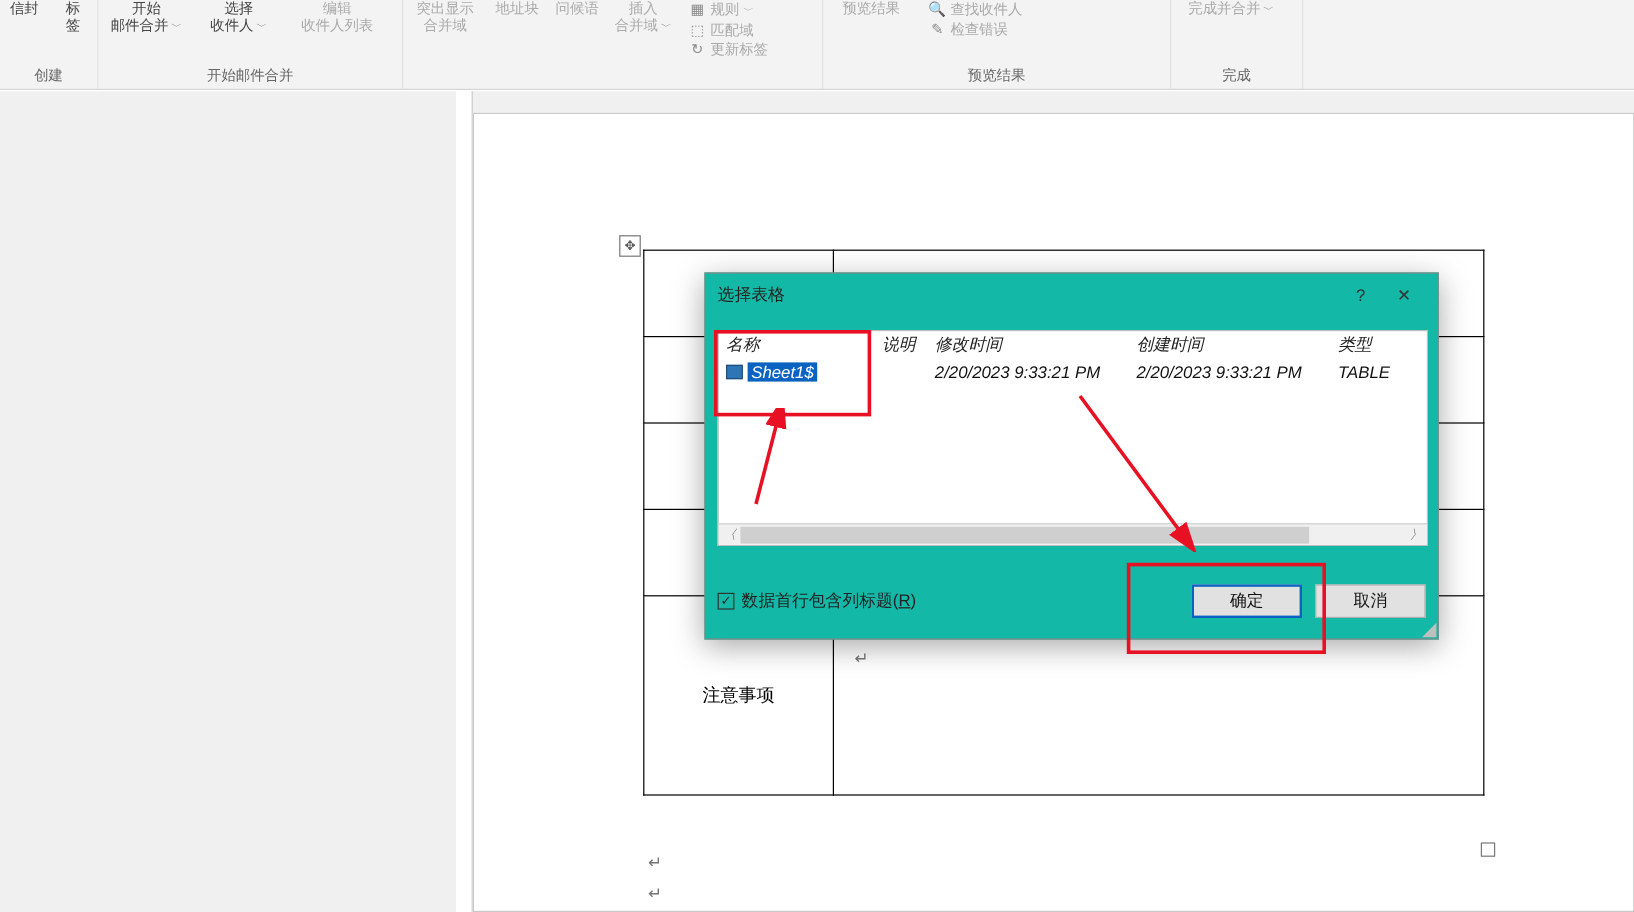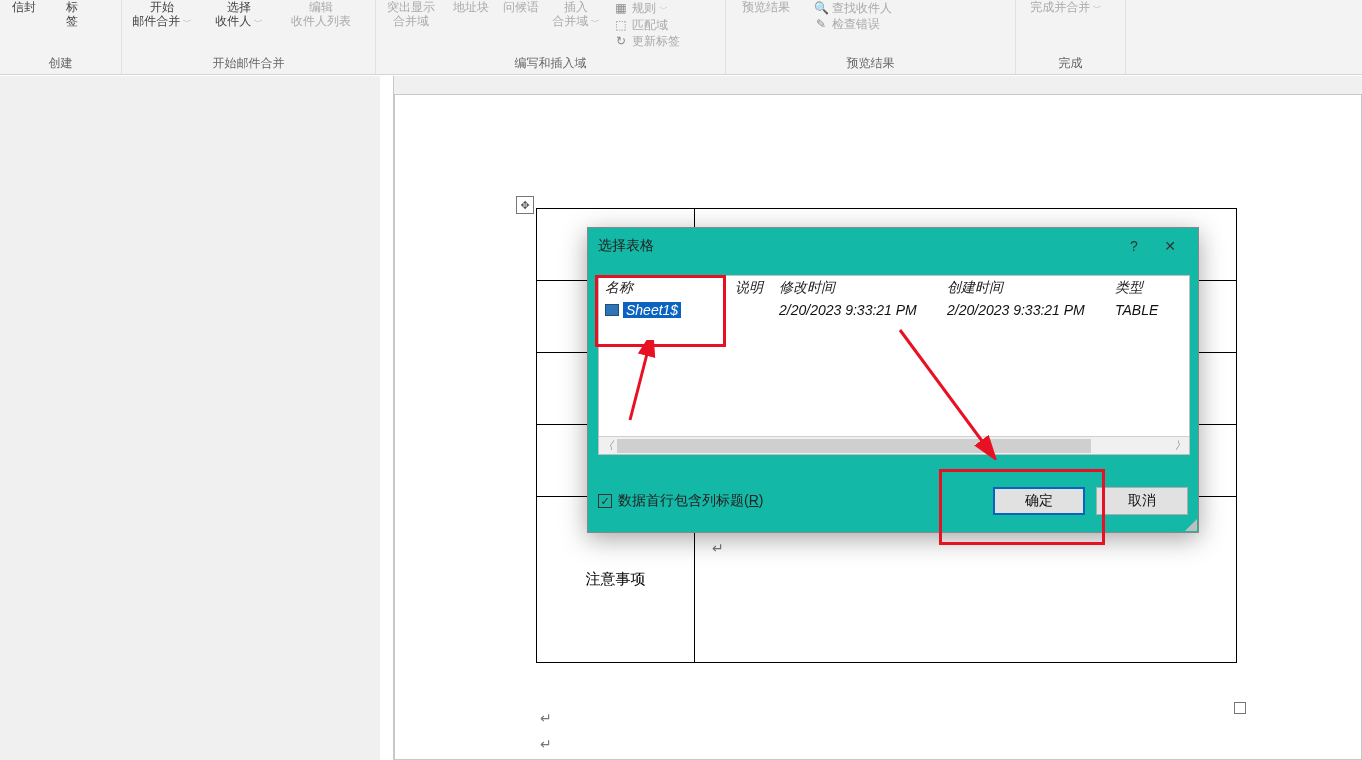--- a/index.html
+++ b/index.html
@@ -73,21 +73,21 @@
 
   
   .left-gutter { position:absolute; left:380px; top:76px; width:14px; bottom:0; background:#fff; border-right:1px solid #c8c8c8; }
 </style>
 </head>
 <body>
 
 <div class="ribbon">
   <div class="ribbon-groups">
 
-    <div class="r-group" style="width:122px">
+    <div class="r-group" style="width:82px">
       <div class="items">
         <div class="r-item" style="width:48px">
           <span>信封</span>
         </div>
         <div class="r-item" style="width:48px;white-space:pre">
           <span>标
 签</span>
         </div>
       </div>
       <div class="label">创建</div>
@@ -126,21 +126,20 @@
         <div class="r-item dim" style="width:60px;white-space:pre">
           <span class="caret">插入
 合并域</span>
         </div>
         <div class="small-stack" style="width:110px">
           <span><span class="icon-inline">▦</span><span>规则</span> <span style="font-size:9px">﹀</span></span>
           <span><span class="icon-inline">⬚</span><span>匹配域</span></span>
           <span><span class="icon-inline">↻</span><span>更新标签</span></span>
         </div>
       </div>
-      <div class="label">编写和插入域</div>
     </div>
 
     <div class="r-group" style="width:290px">
       <div class="items">
         <div class="r-item dim" style="width:80px">
           <span>预览结果</span>
         </div>
         <div class="small-stack" style="width:200px">
           <span><span class="icon-inline">🔍</span><span>查找收件人</span></span>
           <span><span class="icon-inline">✎</span><span>检查错误</span></span>

